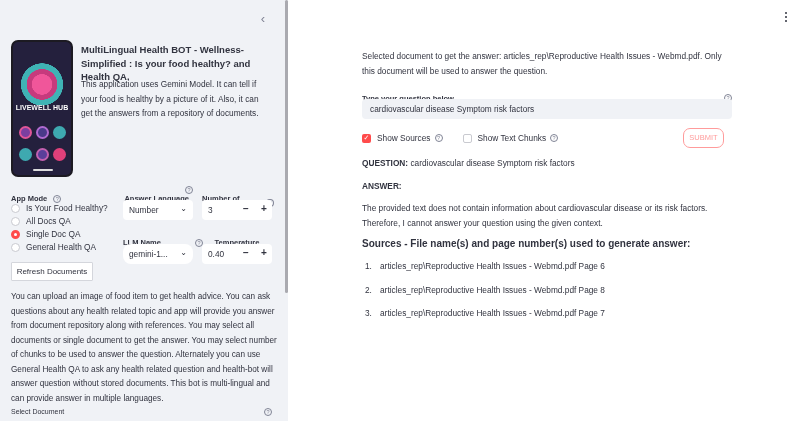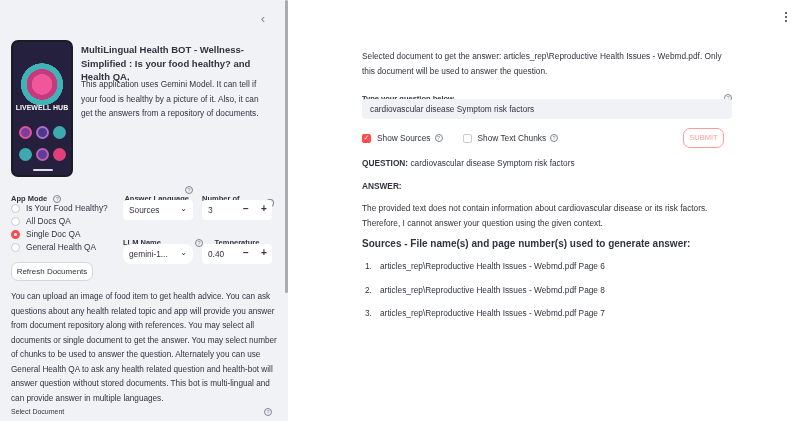--- a/index.html
+++ b/index.html
@@ -23,21 +23,21 @@
 
   .label { font-size: 7.5px; font-weight: bold; color: #31333f; margin-top: 8px; }
   .help { display: inline-block; width: 8px; height: 8px; border: 1px solid #808495; border-radius: 50%; font-size: 5.5px; line-height: 6px; text-align: center; color: #808495; font-weight: normal; vertical-align: middle; }
 
   .appmode-label { position: absolute; left: 11px; top: 186px; }
   .radio-list { position: absolute; left: 11px; top: 200px; }
   .radio-item { display: flex; align-items: flex-end; height: 13px; font-size: 8.3px; color: #31333f; cursor: pointer; }
   .radio-circle { width: 9px; height: 9px; border-radius: 50%; border: 1px solid #c9cad0; background: #fff; margin-right: 6px; }
   .radio-circle.on { border: 3px solid #ff4b4b; background: #fff; }
 
-  .refresh-btn { position: absolute; left: 11px; top: 262px; width: 82px; height: 19px; border: 1px solid #d4d6dc; border-radius: 7px; background: #fff; font-size: 8px; color: #31333f; text-align: center; line-height: 17px; cursor: pointer; }
+  .refresh-btn { position: absolute; left: 11px; top: 262px; width: 82px; height: 19px; border: 1px solid #d4d6dc; border-radius: 1px; background: #fff; font-size: 8px; color: #31333f; text-align: center; line-height: 17px; cursor: pointer; }
 
   .field-label { position: absolute; display: flex; justify-content: space-between; align-items: center; }
   .select-box { position: absolute; height: 20px; background: #fff; border-radius: 4px; font-size: 8.3px; display: flex; align-items: center; padding-left: 6px; color: #31333f; cursor: pointer; }
   .select-box .chev { position: absolute; right: 6px; top: 4px; font-size: 8px; color: #31333f; }
   .num-box { position: absolute; height: 20px; background: #fff; border-radius: 4px; font-size: 8.3px; display: flex; align-items: center; padding-left: 6px; color: #31333f; }
   .num-box .minus, .num-box .plus { position: absolute; top: 3px; width: 12px; text-align: center; font-size: 10px; font-weight: bold; cursor: pointer; line-height: 12px; }
 
   .sb-text { position: absolute; left: 11px; top: 290px; width: 270px; font-size: 8.2px; line-height: 14.5px; color: #31333f; }
   .select-doc-label { position: absolute; left: 11px; top: 408px; width: 261px; display: flex; justify-content: space-between; font-size: 7px; color: #31333f; }
 
@@ -109,21 +109,21 @@
     </div>
   </div>
 
   <div class="refresh-btn">Refresh Documents</div>
 
   <div class="field-label label" style="left:123px; top:186px; width:150px;text-align:right;">
     <span style="width:66px">Answer Language</span>
   </div>
   <span class="help" style="position:absolute; left:185px; top:186px;">?</span>
   <div class="select-box" style="left:123px; top:200px; width:70px;">
-    <span>Sources</span>
+    <span>Number</span>
     <span class="chev">⌄</span>
   </div>
 
   <div class="field-label label" style="left:202px; top:186px; width:72px;">
     <span>Number of Chunks</span>
     <span class="help">?</span>
   </div>
   <div class="num-box" style="left:202px; top:200px; width:70px;">
     <span>3</span>
     <span class="minus" style="left:38px">−</span>

